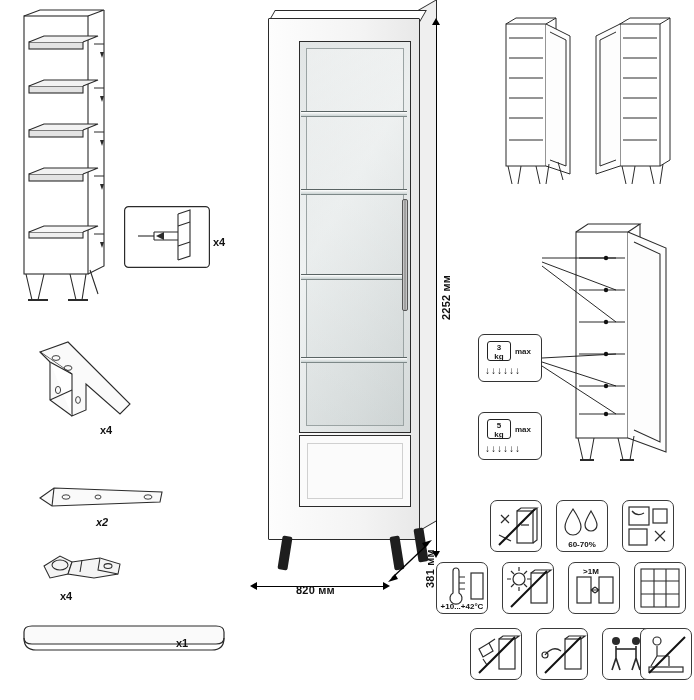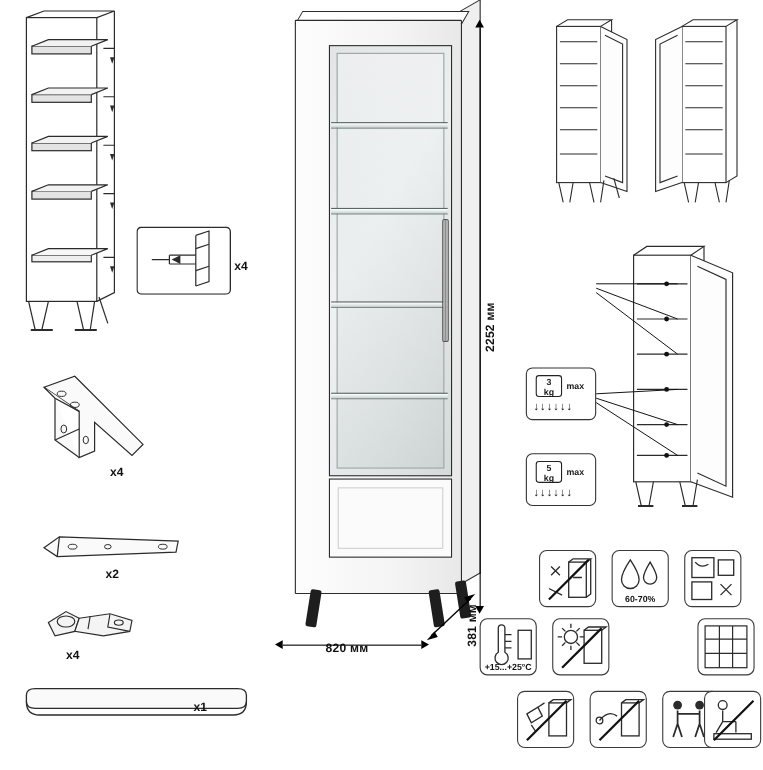--- a/index.html
+++ b/index.html
@@ -182,21 +182,21 @@
         <path d="M4 18 L18 8 L126 12 L124 22 L16 26 Z"></path>
         <path d="M18 8 L16 26"></path>
       </g>
       <g fill="none" stroke="#2b2b2b" stroke-width="0.9">
         <ellipse cx="30" cy="17" rx="4" ry="2.2"></ellipse>
         <ellipse cx="62" cy="17" rx="3" ry="2"></ellipse>
         <ellipse cx="112" cy="17" rx="4" ry="2.2"></ellipse>
       </g>
     </svg>
   </div>
-  <div class="abs qty" style="left:96px;top:516px;">x2</div>
+  <div class="abs qty" style="left:96px;top:516px;font-style:italic;">x2</div>
 
   <div class="abs" style="left:38px;top:544px;width:96px;height:48px;">
     <svg width="96" height="48" viewBox="0 0 96 48">
       <g fill="#f4f4f4" stroke="#2b2b2b" stroke-width="1.05">
         <path d="M6 22 L22 12 L34 18 L30 30 L12 34 Z"></path>
         <ellipse cx="22" cy="21" rx="8" ry="5"></ellipse>
         <path d="M34 18 L62 14 L82 20 L80 30 L56 34 L30 30 Z"></path>
         <path d="M62 14 L60 26 L80 30"></path>
         <ellipse cx="70" cy="22" rx="4" ry="2.4"></ellipse>
         <path d="M44 16 L42 28"></path>
@@ -374,33 +374,43 @@
   </div>
 
   <div class="pic" style="left:436px;top:562px;">
     <svg width="52" height="52">
       <g fill="none" stroke="#2b2b2b" stroke-width="1.2">
         <path d="M16 8 l0 22 a6 6 0 1 0 6 0 l0 -22 a3 3 0 0 0 -6 0 Z"></path>
         <path d="M22 14 h6 M22 20 h6 M22 26 h6"></path>
         <rect x="34" y="10" width="12" height="26"></rect>
       </g>
     </svg>
-    <div class="cap">+15...+25°C</div>
+    <div class="cap">+10...+42°C</div>
   </div>
   <div class="pic" style="left:502px;top:562px;">
     <svg width="52" height="52">
       <g fill="none" stroke="#2b2b2b" stroke-width="1.2">
         <circle cx="16" cy="16" r="6"></circle>
         <path d="M16 4 v4 M16 24 v4 M4 16 h4 M24 16 h4 M8 8 l3 3 M24 8 l-3 3 M8 24 l3 -3 M24 24 l-3 -3"></path>
         <rect x="28" y="10" width="16" height="30"></rect>
         <path d="M28 10 L32 7 L48 7 L44 10"></path>
       </g>
       <line class="slash" x1="8" y1="44" x2="44" y2="8"></line>
     </svg>
   </div>
+  <div class="pic" style="left:568px;top:562px;">
+    <svg width="52" height="52">
+      <g fill="none" stroke="#2b2b2b" stroke-width="1.2">
+        <rect x="8" y="14" width="14" height="26"></rect>
+        <rect x="30" y="14" width="14" height="26"></rect>
+        <path d="M22 27 h8 M22 27 l4 -3 M22 27 l4 3 M30 27 l-4 -3 M30 27 l-4 3"></path>
+      </g>
+      <text x="22" y="11" font-size="8" font-family="Liberation Sans" font-weight="bold" fill="#111" text-anchor="middle">&gt;1M</text>
+    </svg>
+  </div>
   <div class="pic" style="left:634px;top:562px;">
     <svg width="52" height="52">
       <g fill="none" stroke="#2b2b2b" stroke-width="1.1">
         <rect x="6" y="6" width="38" height="38"></rect>
         <path d="M6 18 h38 M6 31 h38 M19 6 v38 M31 6 v38"></path>
       </g>
     </svg>
   </div>
 
   <div class="pic" style="left:470px;top:628px;">

